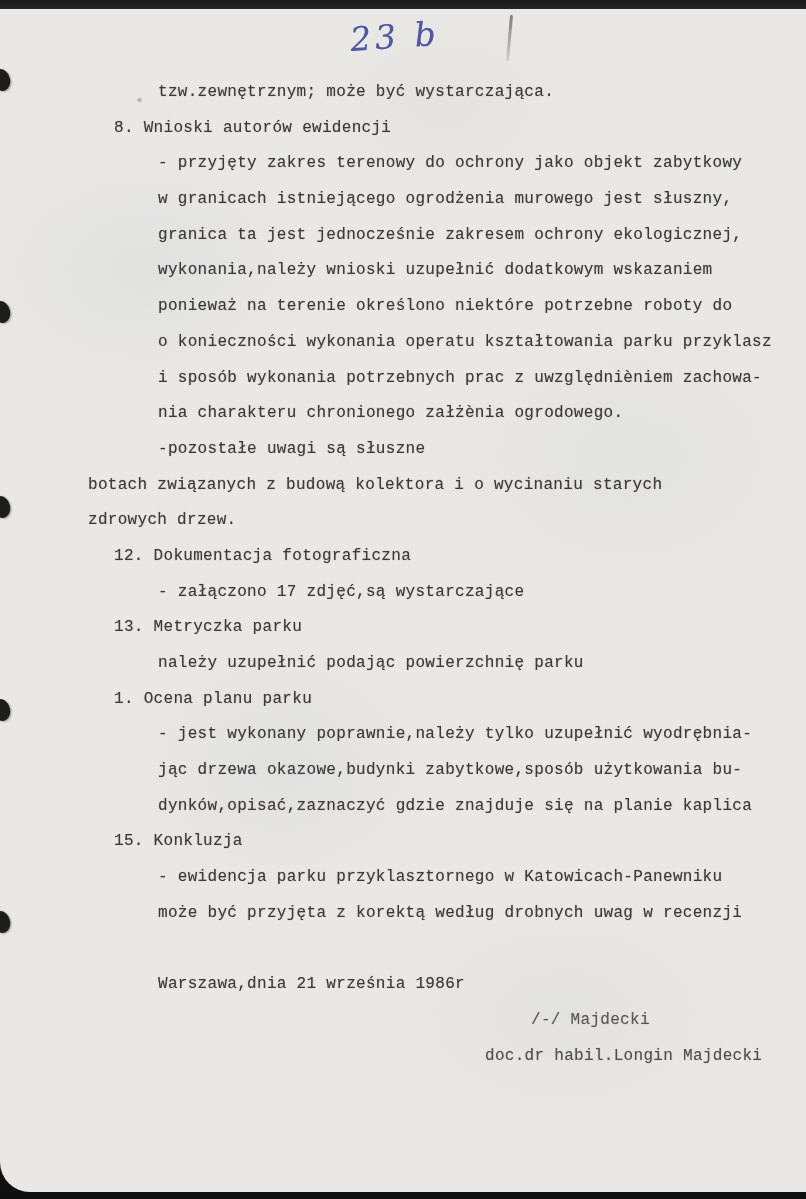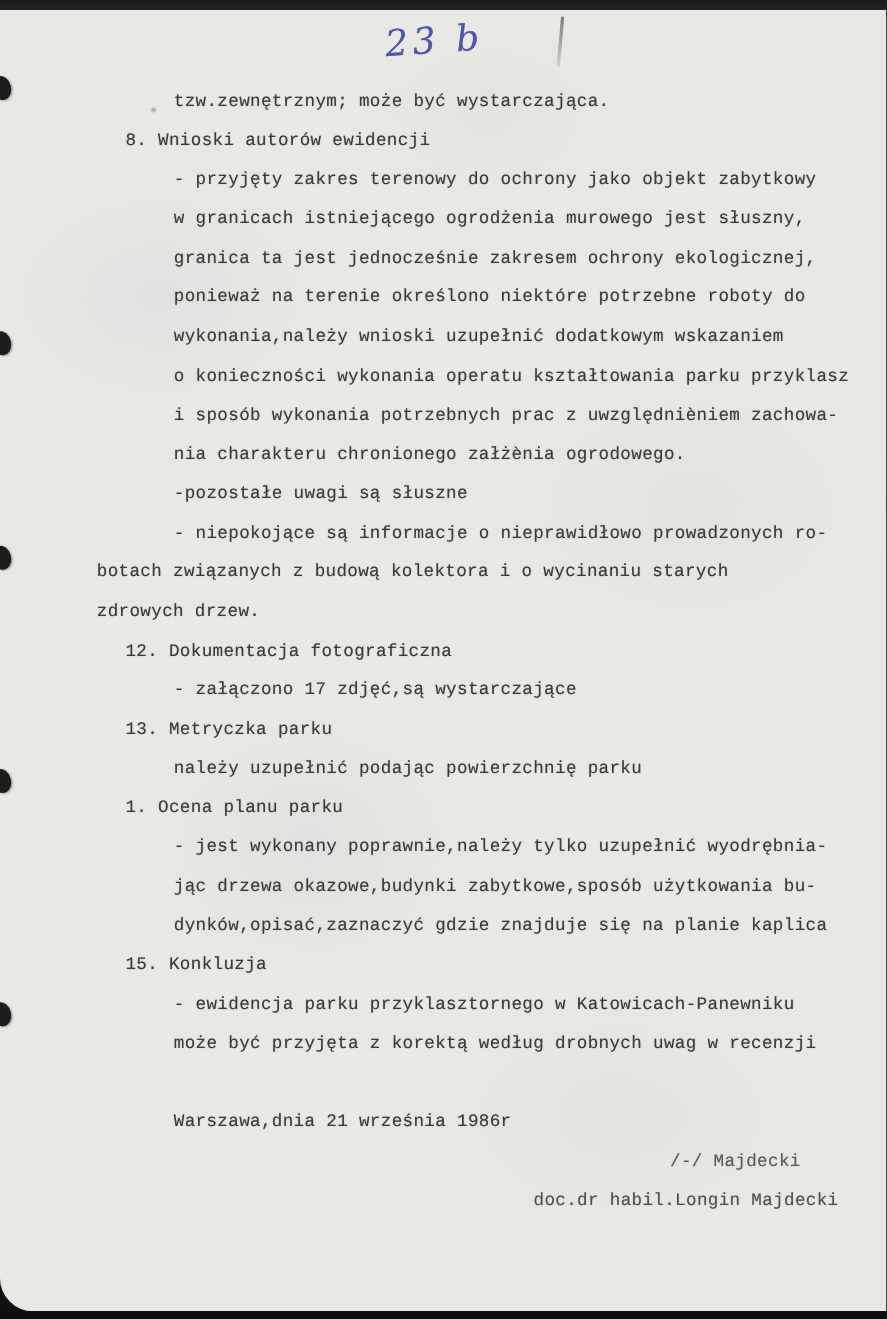--- a/index.html
+++ b/index.html
@@ -28,21 +28,21 @@
     color:#3d3b36;
     font-size:16px;
     font-weight:normal;
     letter-spacing:.3px;
     text-shadow:0 0 1px rgba(64,62,55,.45);
   }
   .tline{height:35.7px;line-height:35.7px;white-space:pre;overflow:visible;}
   .ind0{padding-left:114px;}
   .ind1{padding-left:158px;}
   .ind2{padding-left:88px;}
-  .ind3{padding-left:531px;opacity:.82;text-align:center;}
+  .ind3{padding-left:531px;opacity:.82;}
   .ind4{padding-left:485px;opacity:.88;}
   .handwriting{
     position:absolute;
     left:350px;top:8px;
     font-family:"DejaVu Serif",serif;
     font-style:italic;
     font-size:33px;
     letter-spacing:4px;
     color:#4e57a8;
     transform:rotate(-4deg);
@@ -89,27 +89,26 @@
   <div class="paper">
     <div class="handwriting">23 b</div>
     <div class="pencil-stroke"></div>
     <div class="smudge"></div>
     <div class="typewritten">
         <div class="tline ind1">tzw.zewnętrznym; może być wystarczająca.</div>
         <div class="tline ind0">8. Wnioski autorów ewidencji</div>
         <div class="tline ind1">- przyjęty zakres terenowy do ochrony jako objekt zabytkowy</div>
         <div class="tline ind1">w granicach istniejącego ogrodżenia murowego jest słuszny,</div>
         <div class="tline ind1">granica ta jest jednocześnie zakresem ochrony ekologicznej,</div>
+        <div class="tline ind1">wykonania,należy wnioski uzupełnić dodatkowym wskazaniem</div>
         <div class="tline ind1">ponieważ na terenie określono niektóre potrzebne roboty do</div>
-        <div class="tline ind1">wykonania,należy wnioski uzupełnić dodatkowym wskazaniem</div>
         <div class="tline ind1">o konieczności wykonania operatu kształtowania parku przyklasz</div>
         <div class="tline ind1">i sposób wykonania potrzebnych prac z uwzględnièniem zachowa-</div>
         <div class="tline ind1">nia charakteru chronionego załżènia ogrodowego.</div>
         <div class="tline ind1">-pozostałe uwagi są słuszne</div>
-        <div class="tline ind1">- niepokojące są informacje o nieprawidłowo prowadzonych ro-</div>
         <div class="tline ind2">botach związanych z budową kolektora i o wycinaniu starych</div>
         <div class="tline ind2">zdrowych drzew.</div>
         <div class="tline ind0">12. Dokumentacja fotograficzna</div>
         <div class="tline ind1">- załączono 17 zdjęć,są wystarczające</div>
         <div class="tline ind0">13. Metryczka parku</div>
         <div class="tline ind1">należy uzupełnić podając powierzchnię parku</div>
         <div class="tline ind0">1. Ocena planu parku</div>
         <div class="tline ind1">- jest wykonany poprawnie,należy tylko uzupełnić wyodrębnia-</div>
         <div class="tline ind1">jąc drzewa okazowe,budynki zabytkowe,sposób użytkowania bu-</div>
         <div class="tline ind1">dynków,opisać,zaznaczyć gdzie znajduje się na planie kaplica</div>

